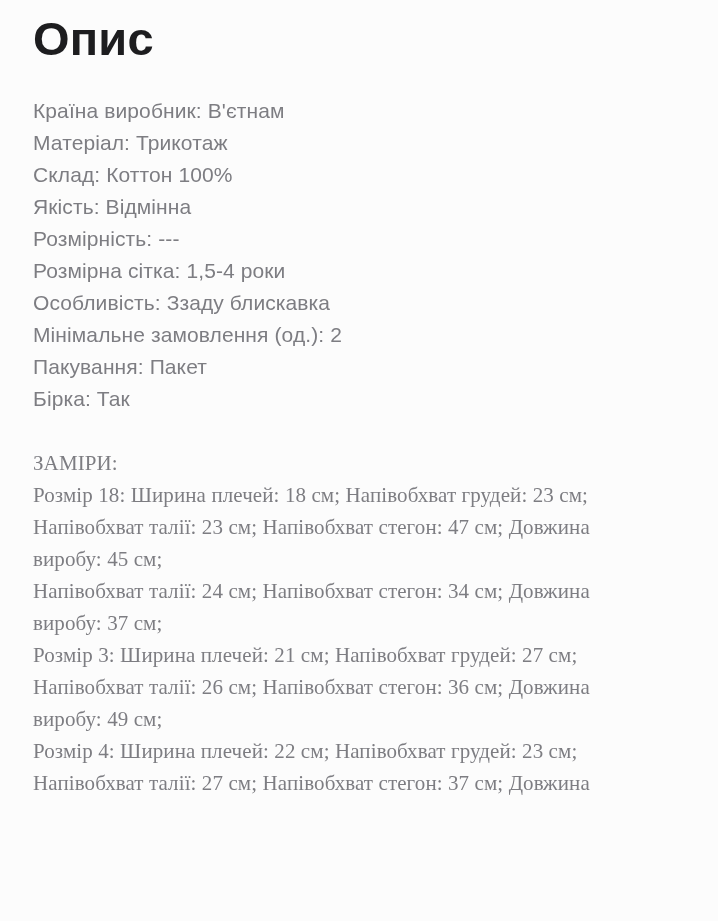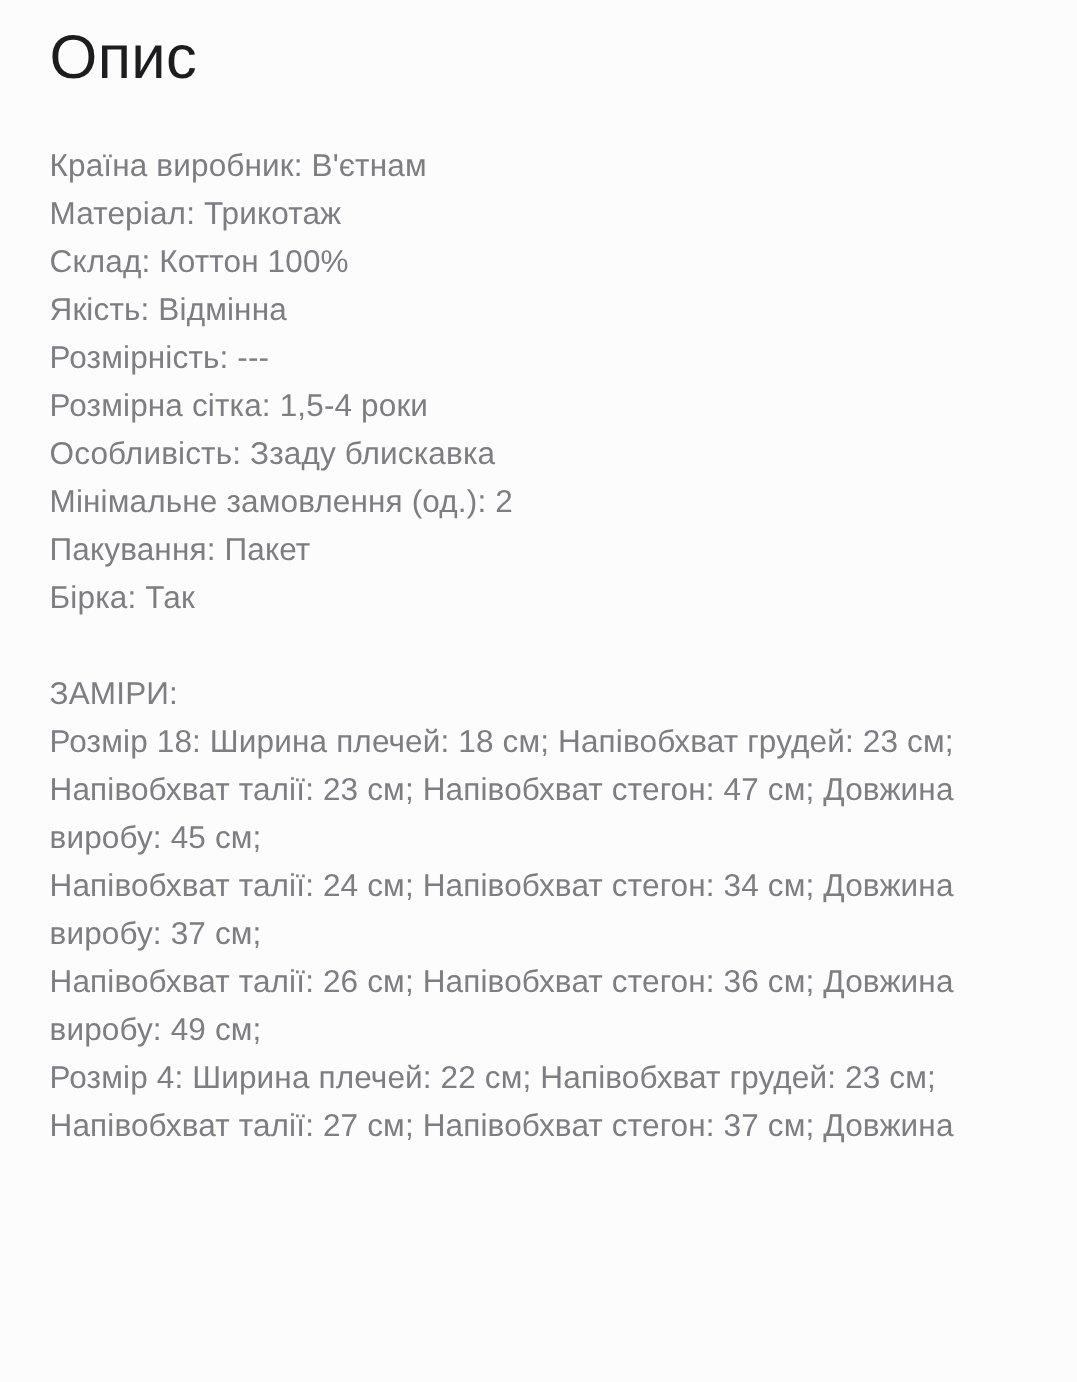--- a/index.html
+++ b/index.html
@@ -14,31 +14,32 @@
     overflow: hidden;
   }
   .page {
     box-sizing: border-box;
     width: 718px;
     height: 921px;
     padding: 14px 25px 0 33px;
   }
   .page-title {
     margin: 0;
-    font-size: 41px;
+    font-size: 47px;
     line-height: 49px;
-    font-weight: 400;
+    font-weight: 700;
     letter-spacing: 0.2px;
     color: #1d1d1f;
   }
   .props {
     margin-top: 32px;
   }
   .measurements {
     margin-top: 32px;
+    font-family: Liberation Serif, serif;
   }
   .text-line {
     font-size: 21px;
     line-height: 32px;
     font-weight: 400;
     color: #7d7d82;
     white-space: nowrap;
     letter-spacing: 0.1px;
   }
 </style>
@@ -62,19 +63,20 @@
     <div class="text-line">Бірка: Так</div>
   </div>
 
   <div class="measurements">
     <div class="text-line">ЗАМІРИ:</div>
     <div class="text-line">Розмір 18: Ширина плечей: 18 см; Напівобхват грудей: 23 см;</div>
     <div class="text-line">Напівобхват талії: 23 см; Напівобхват стегон: 47 см; Довжина</div>
     <div class="text-line">виробу: 45 см;</div>
     <div class="text-line">Напівобхват талії: 24 см; Напівобхват стегон: 34 см; Довжина</div>
     <div class="text-line">виробу: 37 см;</div>
+    <div class="text-line">Розмір 3: Ширина плечей: 21 см; Напівобхват грудей: 27 см;</div>
     <div class="text-line">Напівобхват талії: 26 см; Напівобхват стегон: 36 см; Довжина</div>
     <div class="text-line">виробу: 49 см;</div>
     <div class="text-line">Розмір 4: Ширина плечей: 22 см; Напівобхват грудей: 23 см;</div>
     <div class="text-line">Напівобхват талії: 27 см; Напівобхват стегон: 37 см; Довжина</div>
   </div>
 
 </div>
 
 </body></html>

